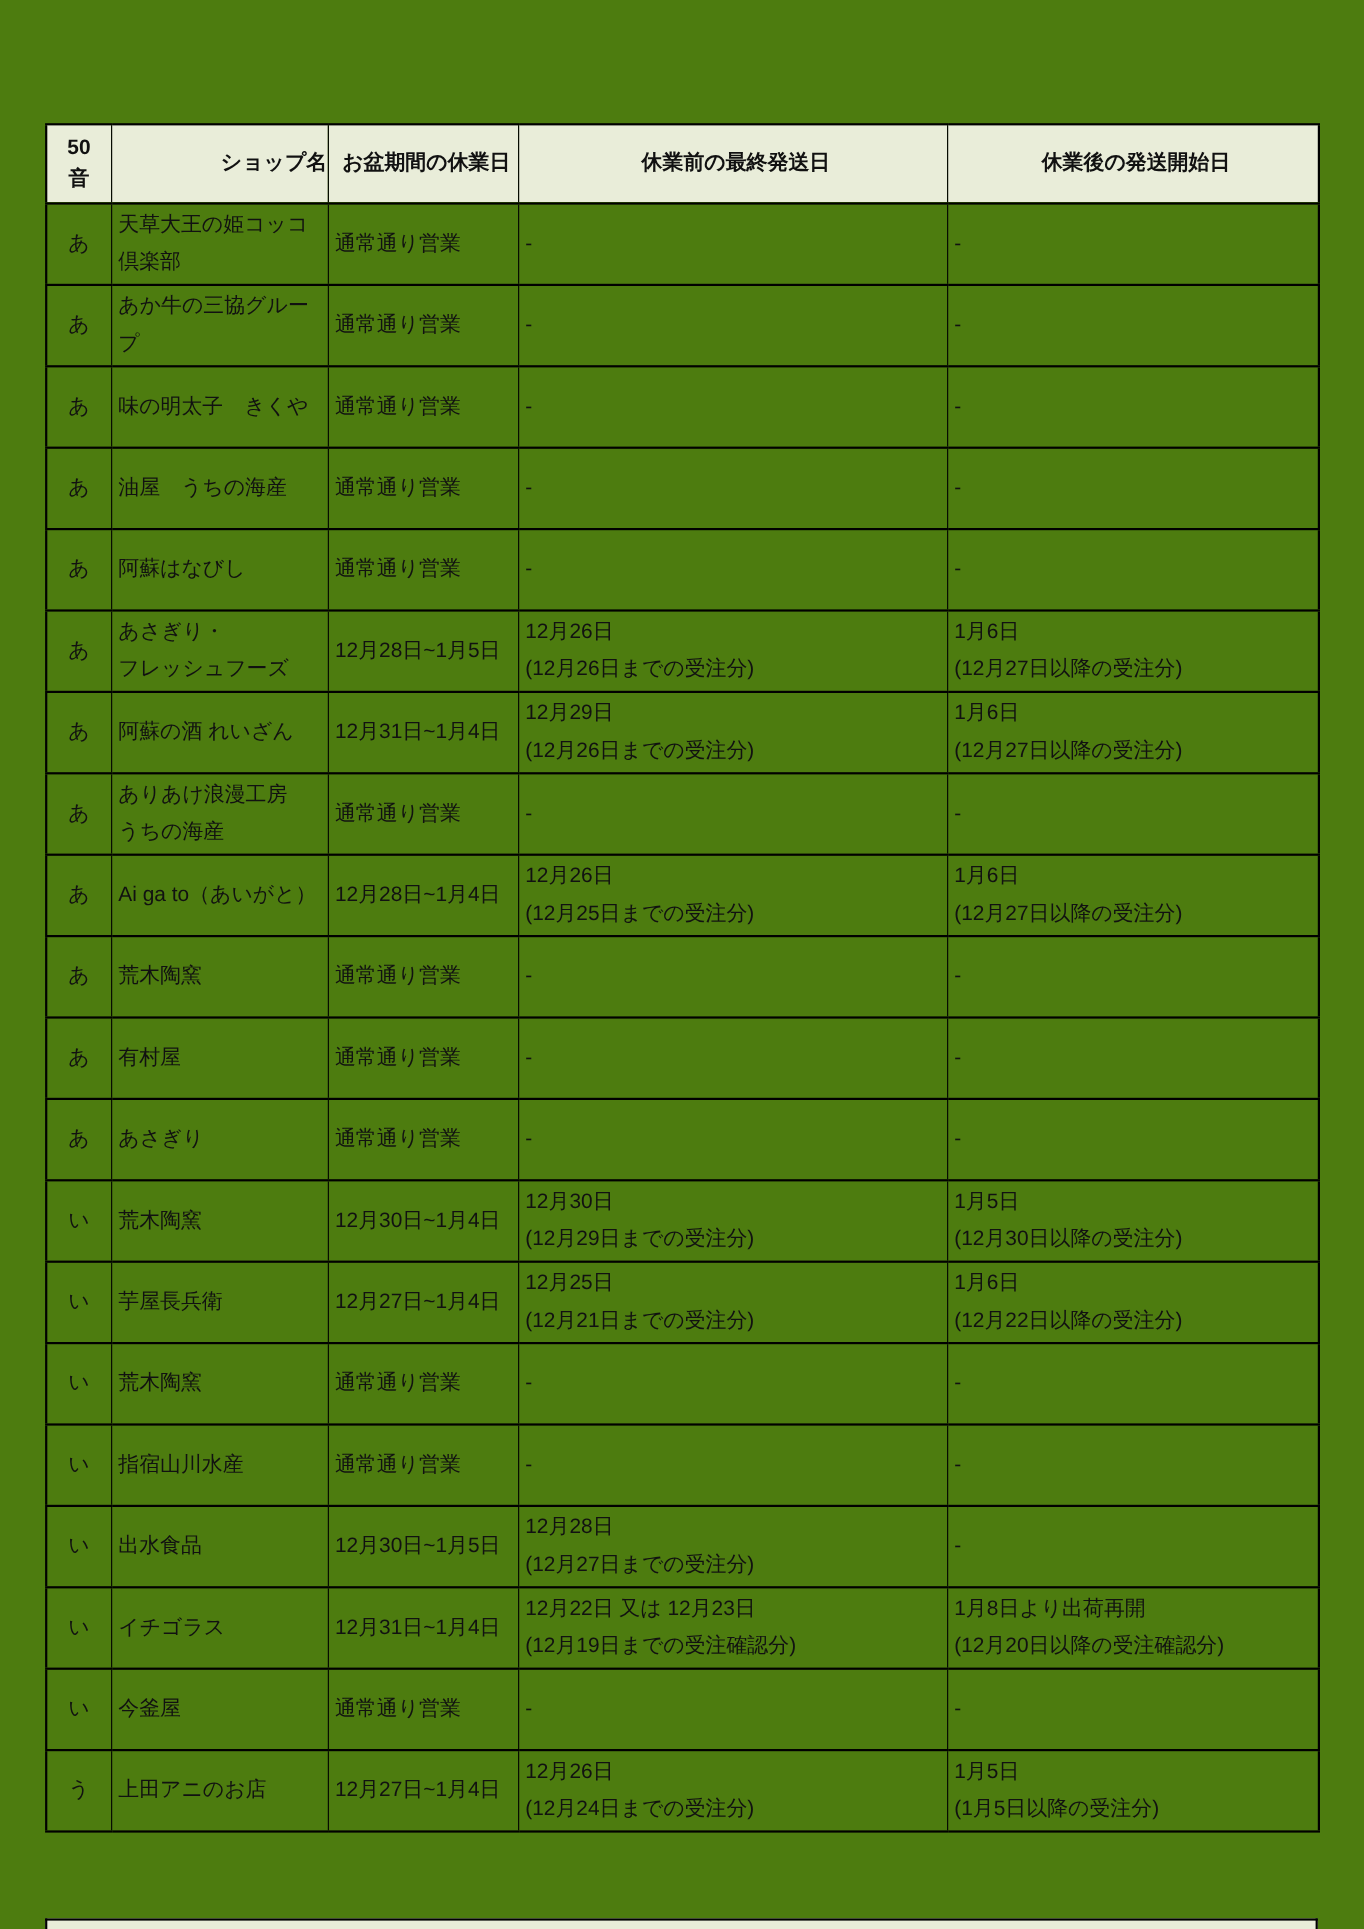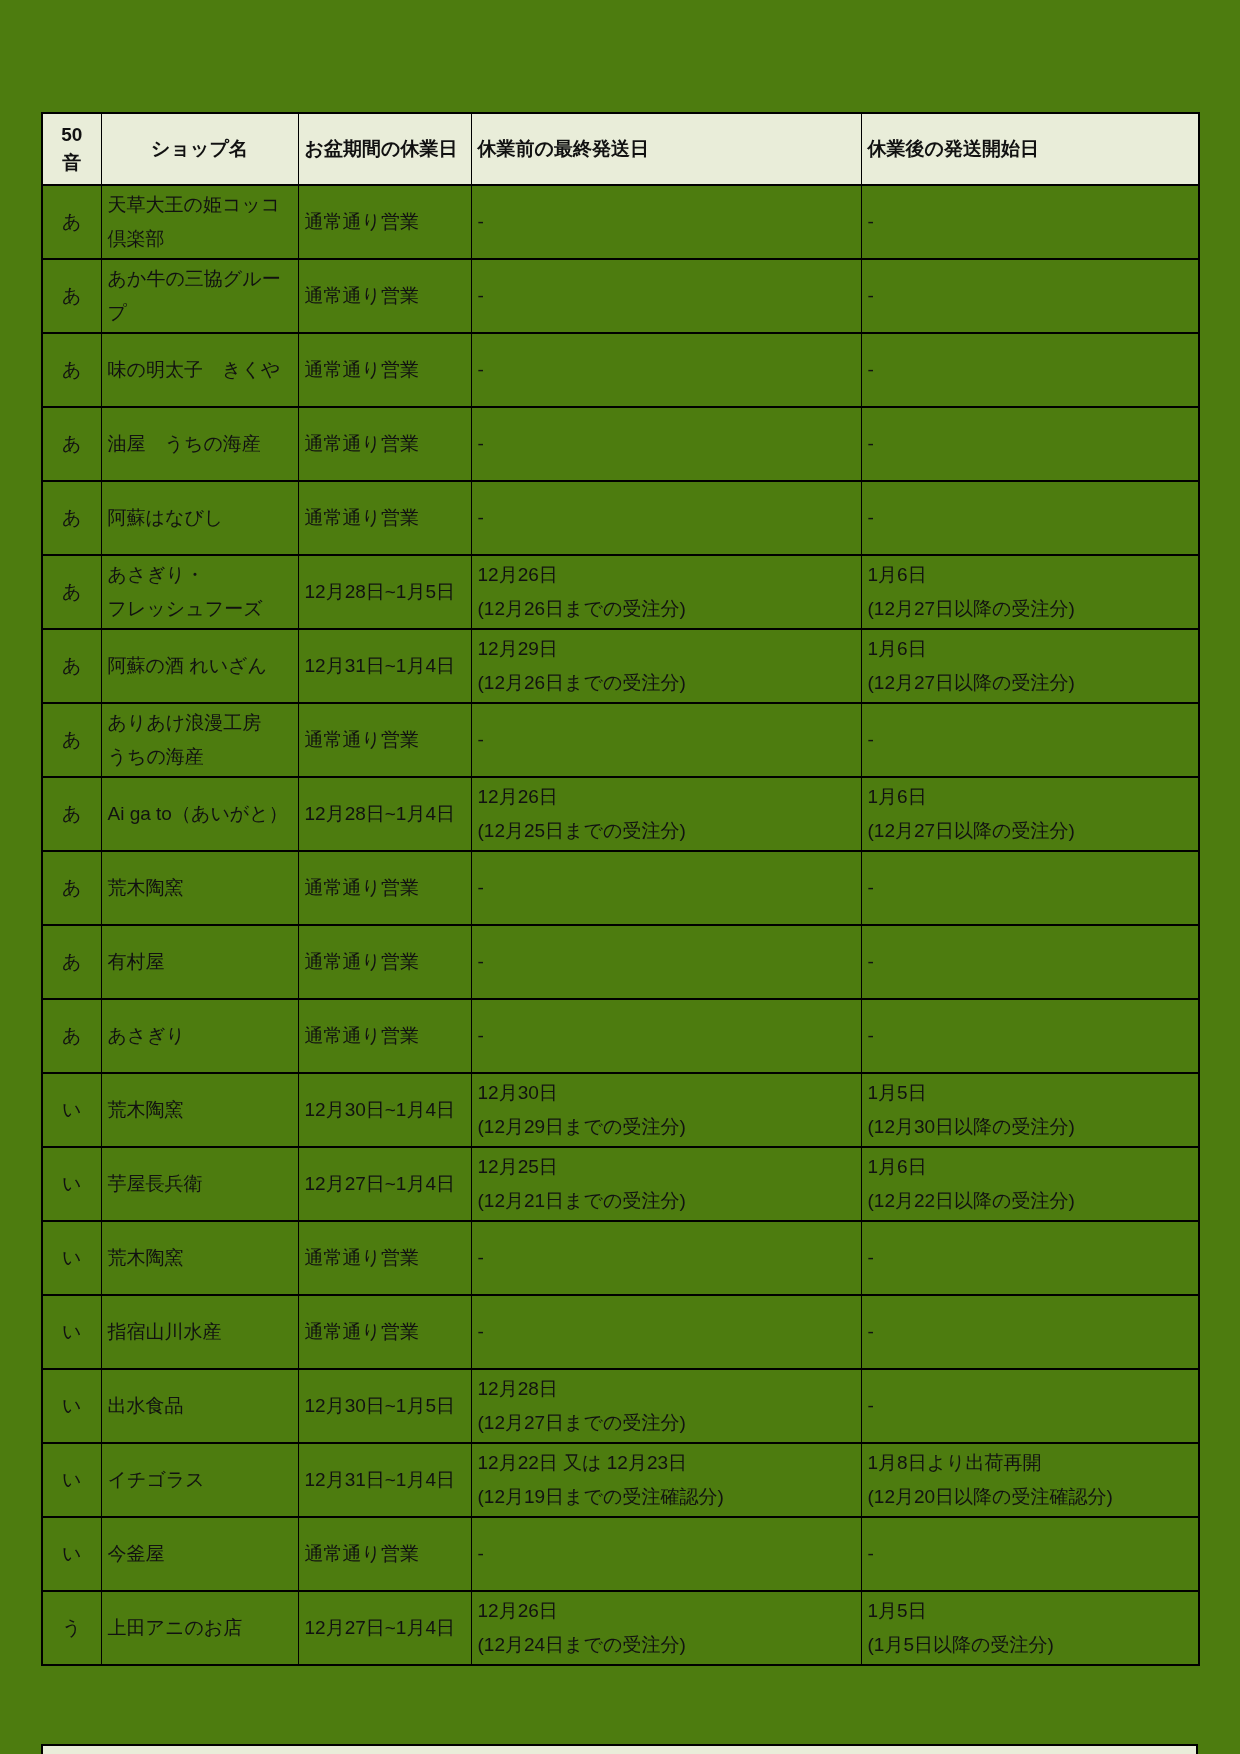--- a/index.html
+++ b/index.html
@@ -33,26 +33,26 @@
     font-size: 19px;
     vertical-align: middle;
     padding: 0 0 0 6px;
     overflow: hidden;
     box-sizing: border-box;
   }
   .shop-table thead tr { height: 72px; }
   .shop-table thead th {
     background: #e9edd9;
     font-weight: bold;
-    text-align: left;
+    text-align: center;
     white-space: pre-line;
     line-height: 1.45;
   }
   .shop-table thead th.col-kana { text-align: center; padding: 0; }
-  .shop-table thead th.col-shop { text-align: center; padding: 16px; }
+  .shop-table thead th.col-shop { text-align: right; padding: 0; }
   .shop-table tbody tr { height: 74px; }
   .shop-table td {
     white-space: pre-line;
     line-height: 1.8;
   }
   .shop-table td.col-kana { text-align: center; padding: 0; }
   .next-table-sliver {
     position: absolute;
     left: 41px;
     top: 1744px;

